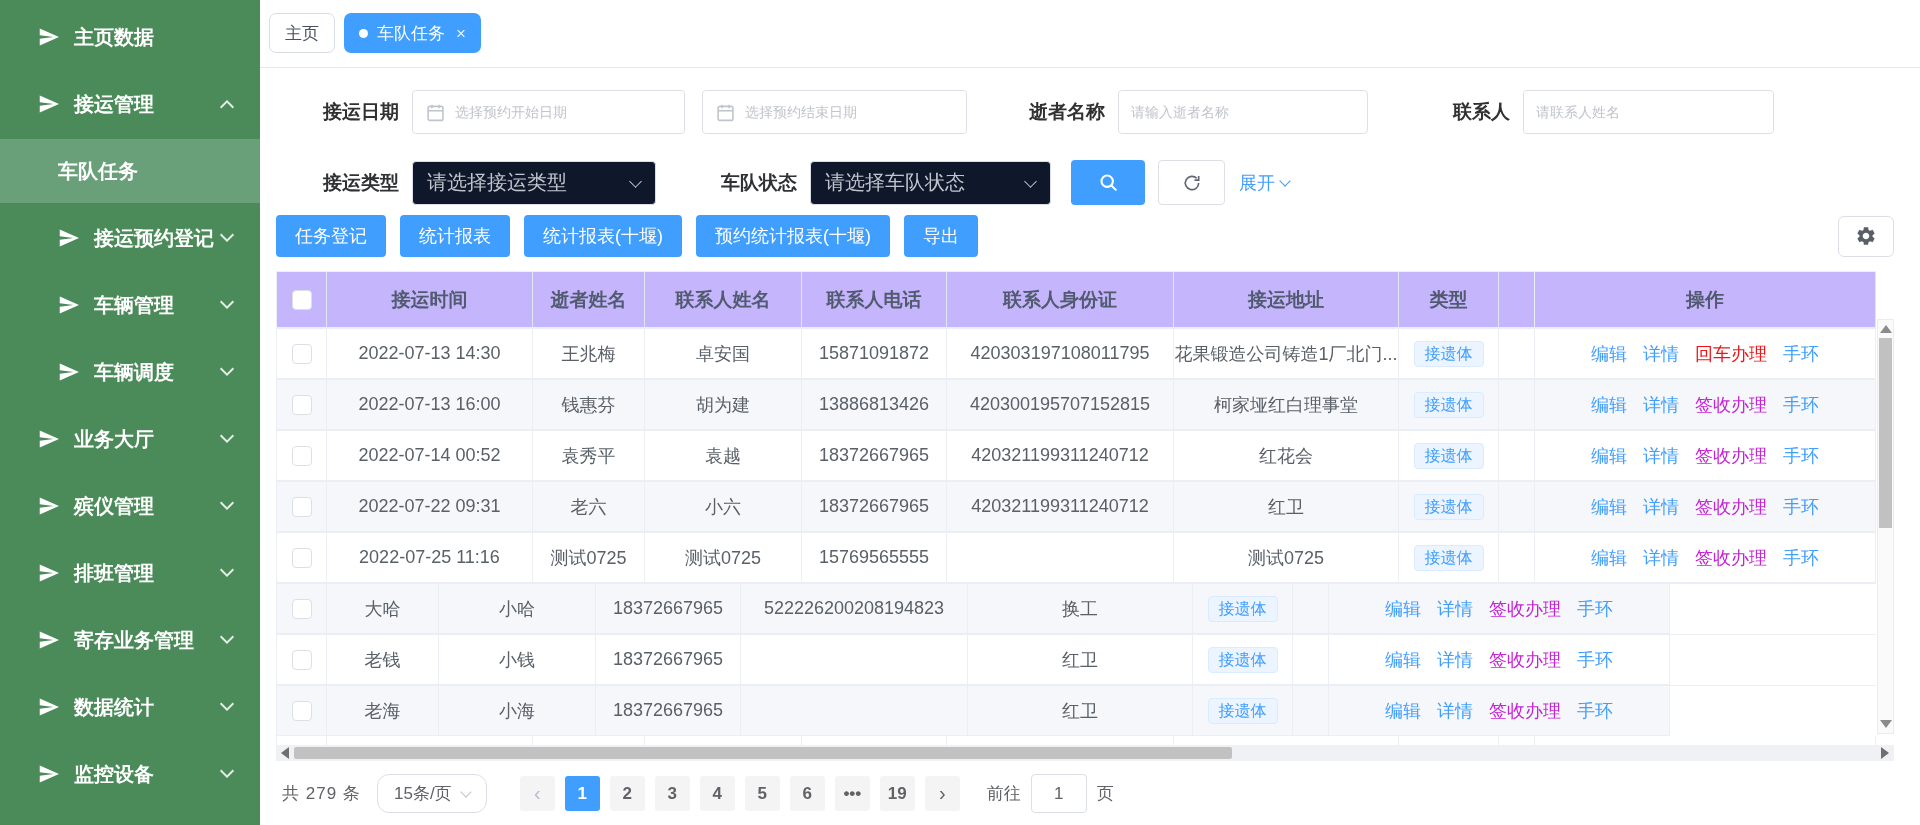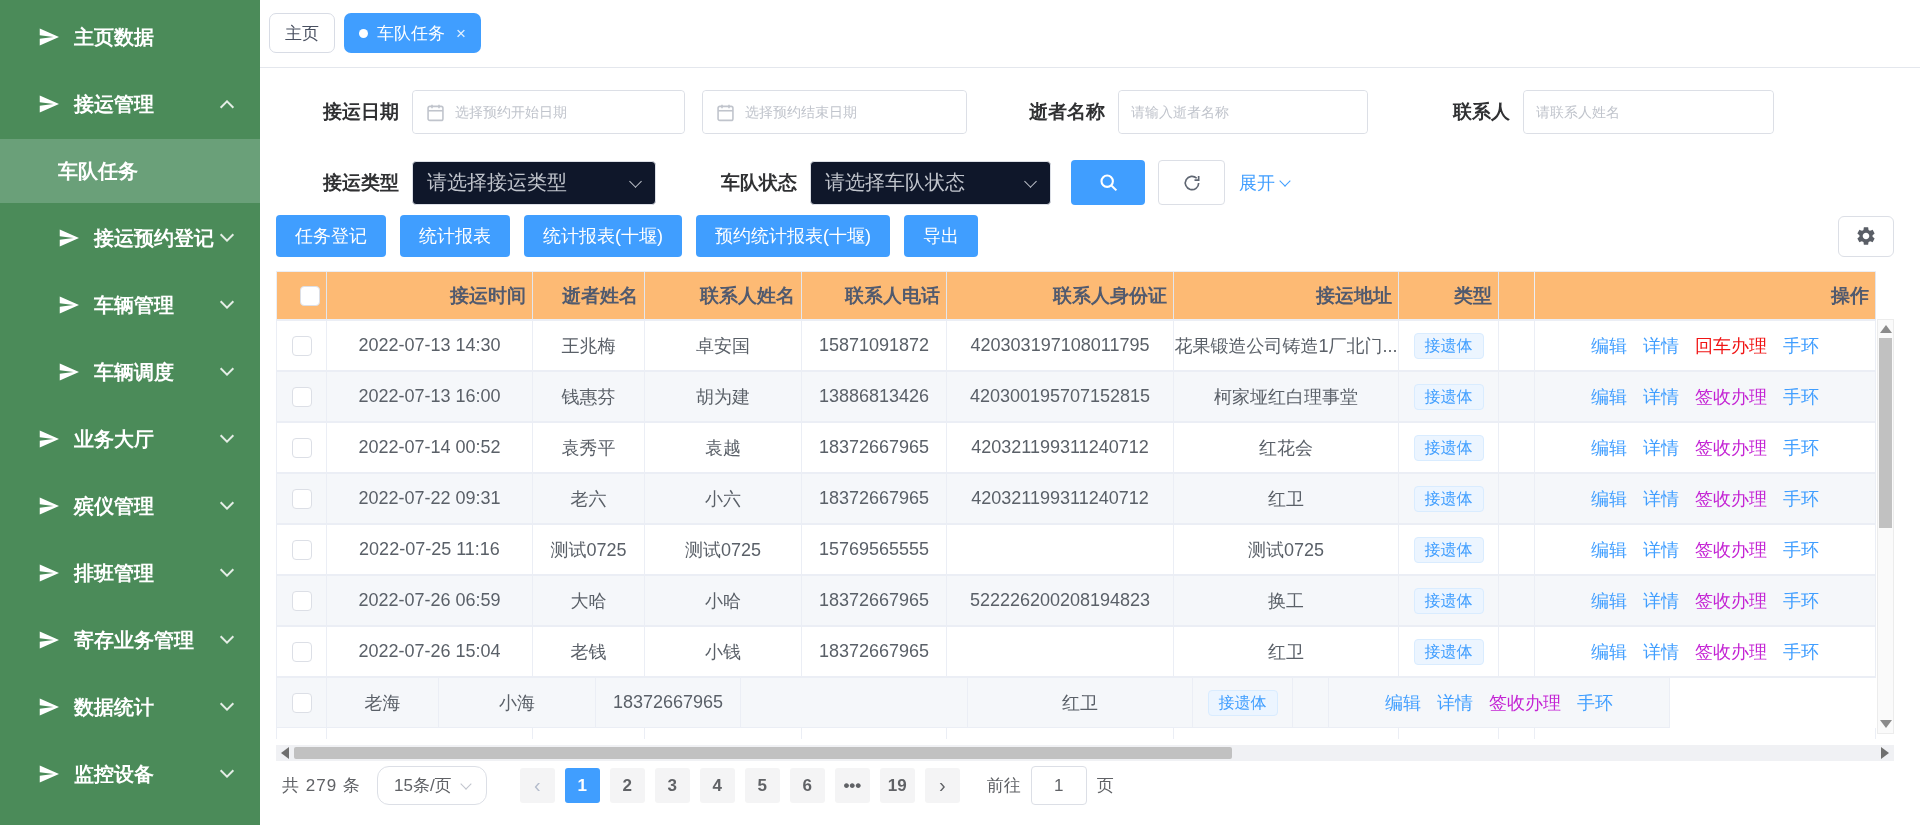--- a/index.html
+++ b/index.html
@@ -99,21 +99,21 @@
 
   
   .table-area { position: relative; margin: 14px 0 0 16px; width: 1620px; flex: none; }
   .tgrid { display: flex; border-top: 1px solid #ebeef5; border-left: 1px solid #ebeef5; width: 1600px; }
   .cell {
     border-right: 1px solid #ebeef5; border-bottom: 1px solid #ebeef5;
     display: flex; align-items: center; justify-content: center;
     font-size: 18px; color: #5a6068; overflow: hidden; white-space: nowrap; flex: none;
     padding: 0 6px;
   }
-  .thead .cell { background: #fdba74; font-weight: bold; color: #515a6e; font-size: 19px; height: 48px; border-right-color: #e2e6ee; justify-content: flex-end; }
+  .thead .cell { background: #c4b5fd; font-weight: bold; color: #515a6e; font-size: 19px; height: 56px; border-right-color: #e2e6ee; }
   .trow .cell { height: 50px; background: #fff; }
   .trow.striped .cell { background: #f5f7fa; }
   .c0 { width: 50px; } .c1 { width: 206px; } .c2 { width: 112px; } .c3 { width: 157px; }
   .c4 { width: 145px; } .c5 { width: 227px; } .c6 { width: 225px; } .c7 { width: 100px; }
   .c8 { width: 36px; } .c9 { width: 342px; border-left: 1px solid #ebeef5; margin-left: -1px; }
   .checkbox {
     width: 20px; height: 20px; border: 1px solid #dcdfe6; border-radius: 4px; background: #fff; cursor: pointer; flex: none;
   }
   .tag {
     background: #ecf5ff; border: 1px solid #d9ecff; color: #409eff; border-radius: 4px;
@@ -561,23 +561,20 @@
               <span class="op-link op-blue">编辑</span>
               <span class="op-link op-blue">详情</span>
               <span class="op-link op-magenta">签收办理</span>
               <span class="op-link op-blue">手环</span>
             </div>
           </div>
           <div class="tgrid trow striped">
             <div class="cell c0">
               <span class="checkbox"></span>
             </div>
-            <div class="cell c1">
-              <span>2022-07-26 06:59</span>
-            </div>
             <div class="cell c2">
               <span>大哈</span>
             </div>
             <div class="cell c3">
               <span>小哈</span>
             </div>
             <div class="cell c4">
               <span>18372667965</span>
             </div>
             <div class="cell c5">
@@ -593,23 +590,20 @@
             <div class="cell c9 ops">
               <span class="op-link op-blue">编辑</span>
               <span class="op-link op-blue">详情</span>
               <span class="op-link op-magenta">签收办理</span>
               <span class="op-link op-blue">手环</span>
             </div>
           </div>
           <div class="tgrid trow">
             <div class="cell c0">
               <span class="checkbox"></span>
-            </div>
-            <div class="cell c1">
-              <span>2022-07-26 15:04</span>
             </div>
             <div class="cell c2">
               <span>老钱</span>
             </div>
             <div class="cell c3">
               <span>小钱</span>
             </div>
             <div class="cell c4">
               <span>18372667965</span>
             </div>

